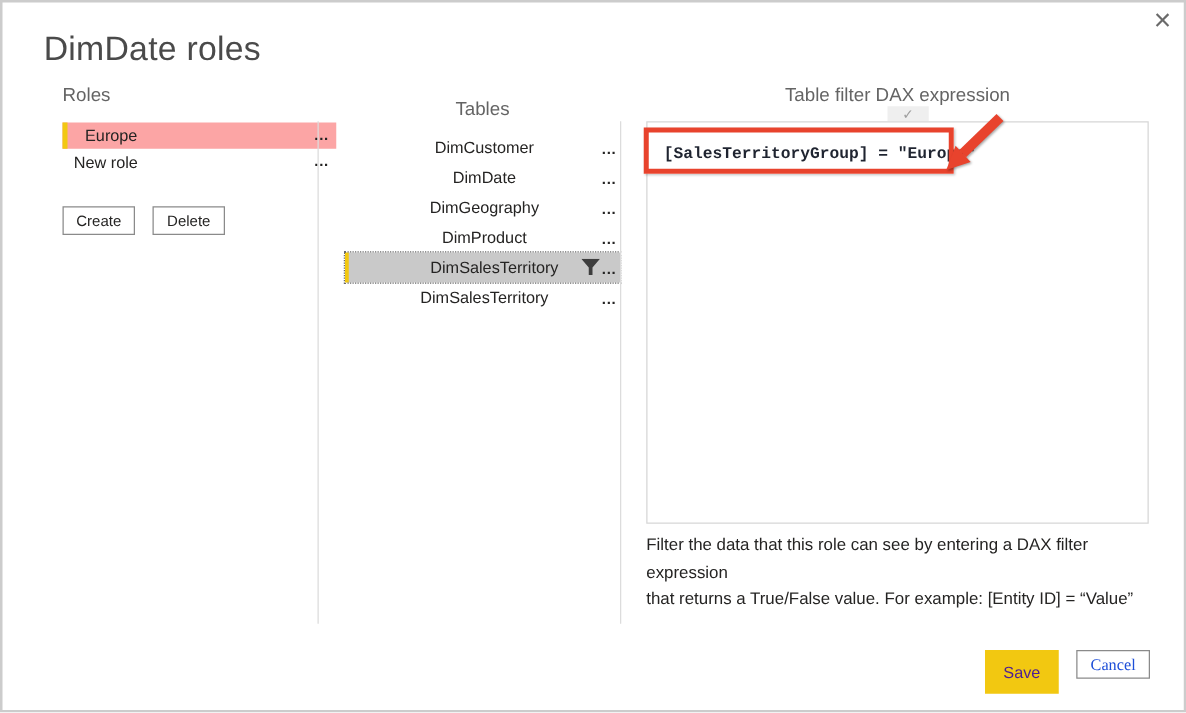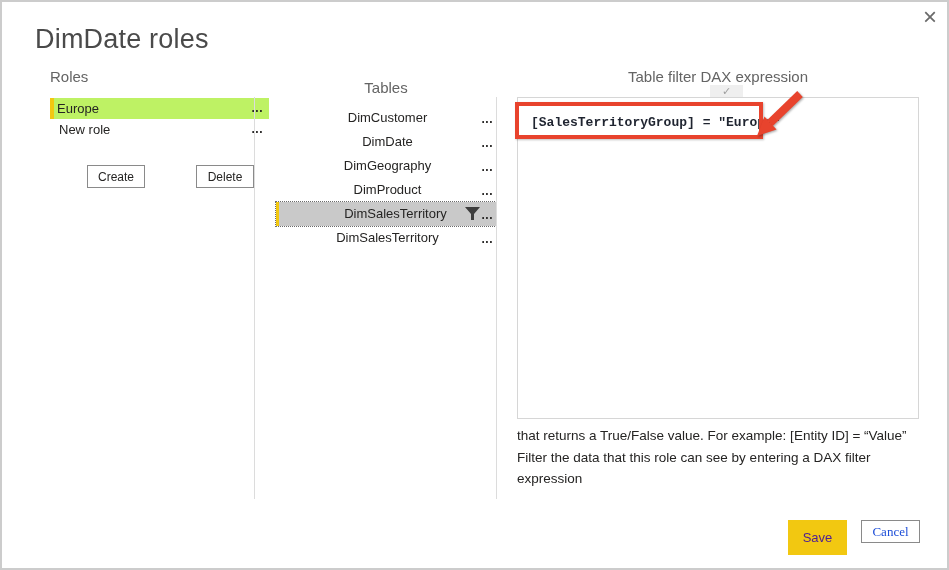--- a/index.html
+++ b/index.html
@@ -25,31 +25,31 @@
   .col-header { font-size: 15px; color: #646464; font-weight: 400; }
 
   
   .roles-col { position: absolute; left: 48px; top: 66px; width: 219px; }
   .roles-col .col-header { margin-bottom: 13px; }
   .role-row {
     position: relative; height: 21px; line-height: 21px;
     font-size: 13px; color: #252423; padding-left: 9px; cursor: pointer;
   }
   .role-row.selected {
-    background: #bef264; border-left: 4px solid #f2c811; padding-left: 3px;
+    background: #fca5a5; border-left: 4px solid #f2c811; padding-left: 14px;
   }
   .row-ellipsis {
     position: absolute; right: 6px; top: 0; font-size: 12px;
     font-weight: 700; color: #252423; letter-spacing: 0.5px; cursor: pointer;
   }
   .role-buttons { margin-top: 25px; display: flex; gap: 14px; }
   .btn-plain {
     width: 58px; height: 23px; background: #fff; border: 1px solid #8a8a8a;
     font-family: "Liberation Sans", sans-serif; font-size: 12px; color: #252423;
-    cursor: pointer; text-align: center; margin-left: 37px;
+    cursor: pointer; text-align: center;
   }
 
   
   .v-divider { position: absolute; top: 95px; width: 1px; height: 402px; background: #dcdcdc; }
   .v-divider.d1 { left: 252px; }
   .v-divider.d2 { left: 494px; }
 
   
   .tables-col { position: absolute; left: 274px; top: 77px; width: 220px; text-align: center; }
   .tables-col .col-header { margin-bottom: 10px; }
@@ -181,21 +181,21 @@
     <div class="dax-box">
       <span class="dax-expression">[SalesTerritoryGroup] = "Europe"</span>
       <div class="annot-rect"></div>
       <svg class="annot-arrow" viewBox="0 0 70 60">
         <line x1="60" y1="6" x2="30" y2="35" stroke="#e8432d" stroke-width="8"></line>
         <polygon points="17,48 36.5,41.5 24.5,28.5" fill="#e8432d"></polygon>
       </svg>
     </div>
 
     <div class="dax-help">
+      <div>Filter the data that this role can see by entering a DAX filter expression</div>
       <div>that returns a True/False value. For example: [Entity ID] = “Value”</div>
-      <div>Filter the data that this role can see by entering a DAX filter expression</div>
     </div>
   </div>
 
   <button class="btn-save">Save</button>
   <button class="btn-cancel">Cancel</button>
 
 </div>
 
 </body></html>

